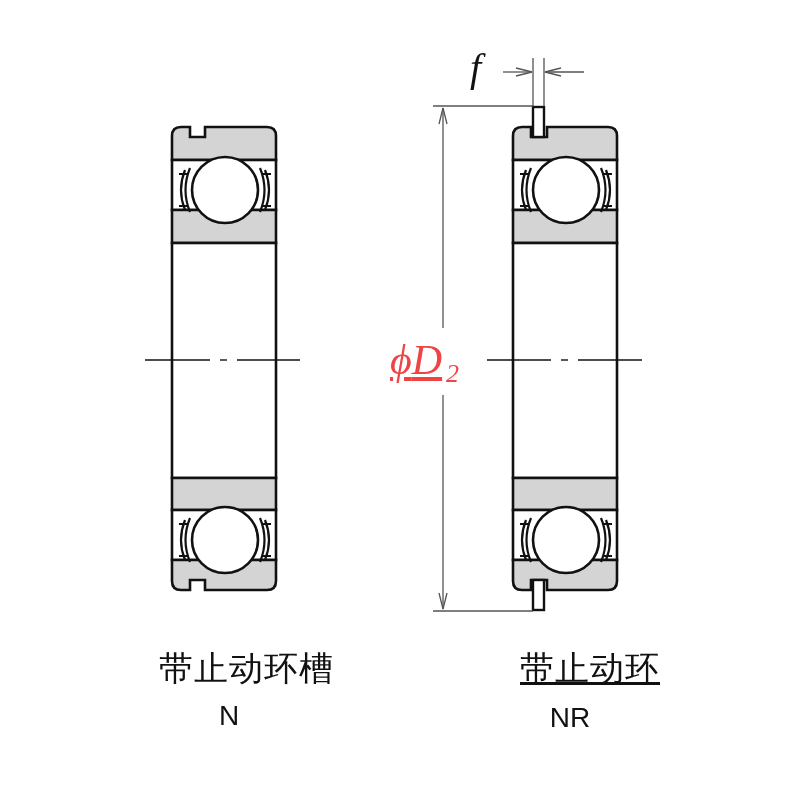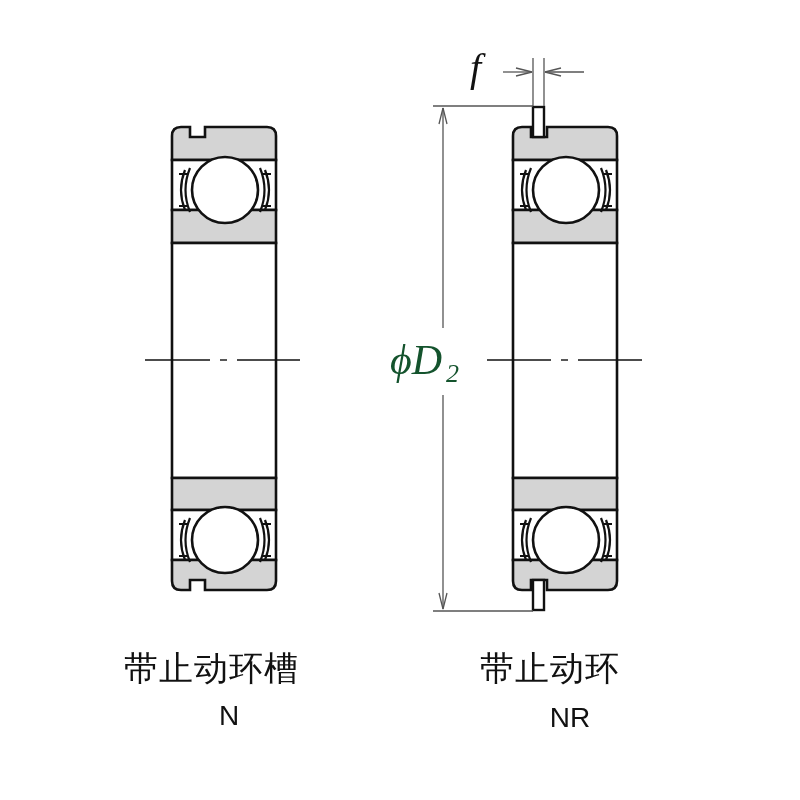--- a/index.html
+++ b/index.html
@@ -1,21 +1,21 @@
 <!DOCTYPE html>
 <html><head>
 <meta charset="utf-8">
 <style>
   html, body { margin: 0; padding: 0; background: #ffffff; }
   body { width: 800px; height: 800px; position: relative; overflow: hidden; }
   #diagram { position: absolute; left: 0; top: 0; width: 800px; height: 800px; }
-  .label-cn { position: absolute; font-family: "DejaVu Serif", serif; font-size: 34px; color: #111; text-align: left; letter-spacing: 1px; }
+  .label-cn { position: absolute; font-family: "DejaVu Serif", serif; font-size: 34px; color: #111; text-align: right; letter-spacing: 1px; }
   .label-code { position: absolute; font-family: "Liberation Sans", sans-serif; font-size: 28px; color: #111; text-align: center; }
   .dim-f { position: absolute; font-family: "Liberation Serif", serif; font-style: italic; font-size: 40px; color: #111; }
-  .dim-d { position: absolute; font-family: "Liberation Serif", serif; font-style: italic; font-size: 42px; color: #14532d; white-space: nowrap; }
+  .dim-d { position: absolute; font-family: "Liberation Serif", serif; font-style: italic; font-size: 42px; color: #ef4444; white-space: nowrap; text-decoration: underline; }
   .dim-d .sub { font-size: 26px; position: relative; top: 8px; margin-left: 4px; }
 </style>
 </head>
 <body>
 
 <svg id="diagram" viewBox="0 0 800 800" xmlns="http://www.w3.org/2000/svg">
   <defs>
 
     <g id="ball-cage">
 
@@ -102,14 +102,14 @@
   <span>f</span>
 </div>
 
 <div class="dim-d" style="left:388px; top:336px; background:#fff; padding:0 2px;">
   <span>ϕ</span><span>D</span><span class="sub">2</span>
 </div>
 
 <div class="label-cn" style="left:124px; top:646px; width:210px;">带止动环槽</div>
 <div class="label-code" style="left:124px; top:700px; width:210px;">N</div>
 
-<div class="label-cn" style="left:480px; top:646px; width:180px;">带止动环</div>
+<div class="label-cn" style="left:480px; top:646px; width:180px;text-decoration:underline;">带止动环</div>
 <div class="label-code" style="left:480px; top:702px; width:180px;">NR</div>
 
 </body></html>

